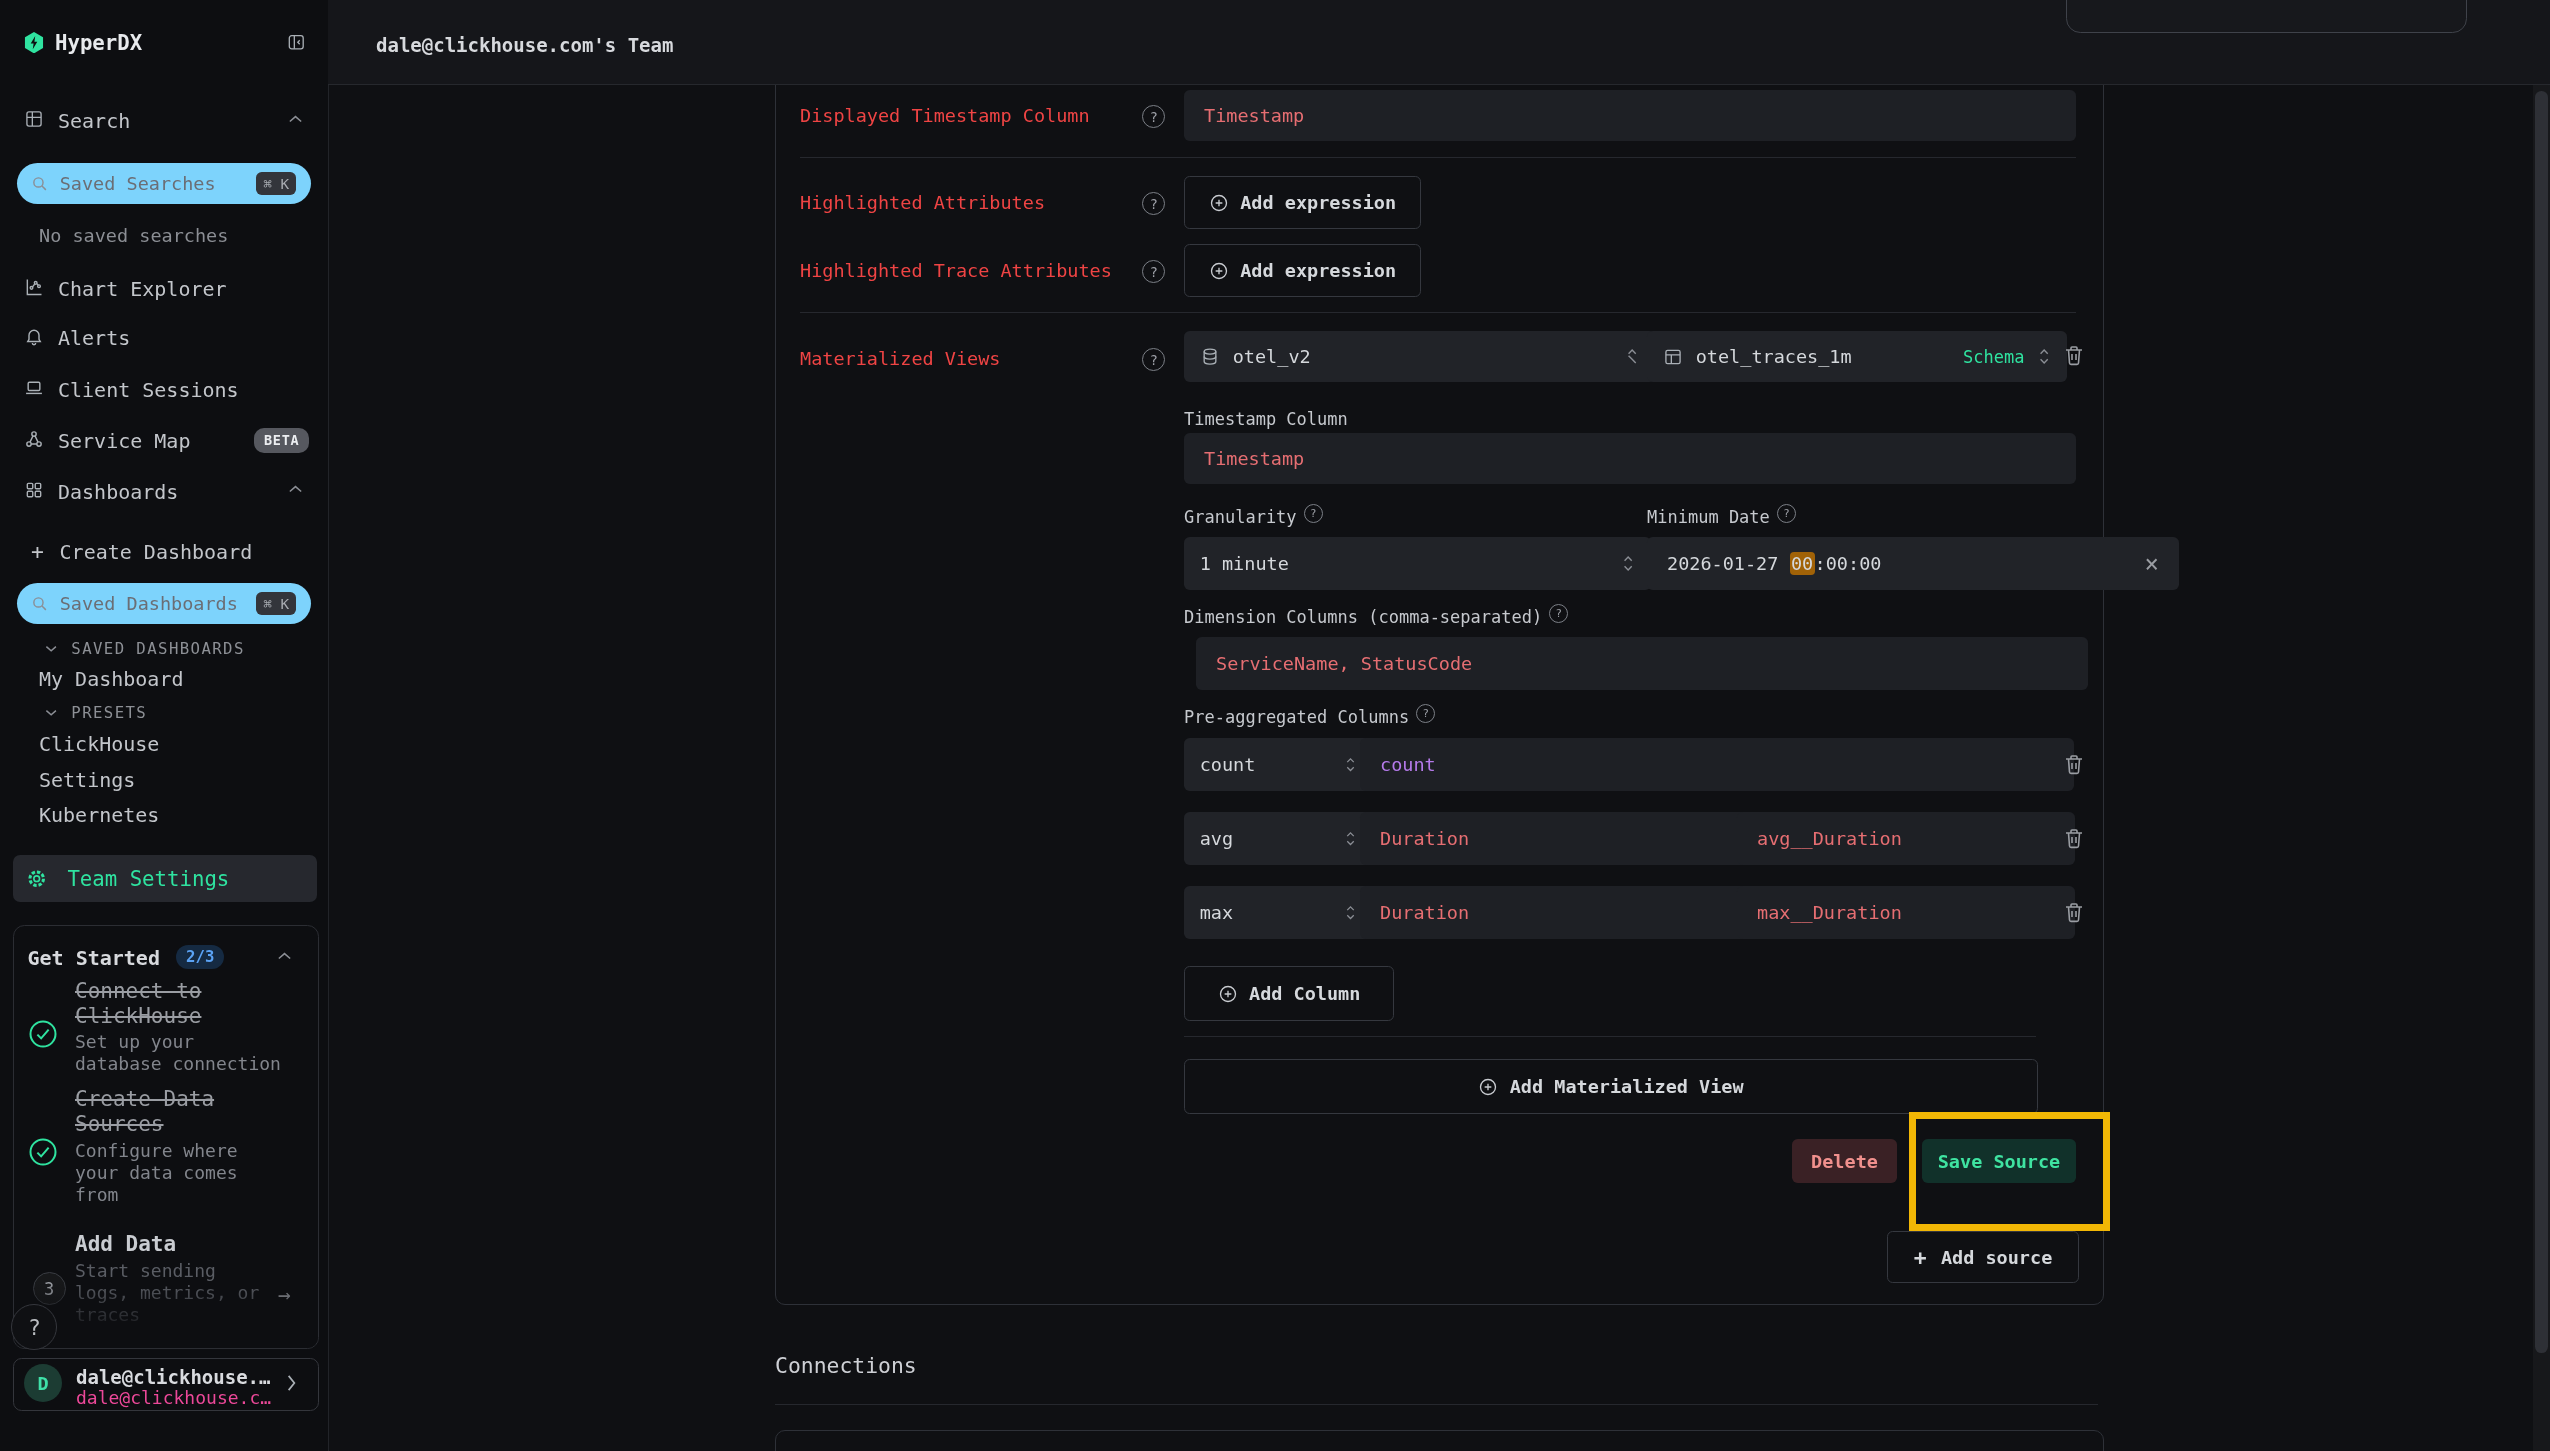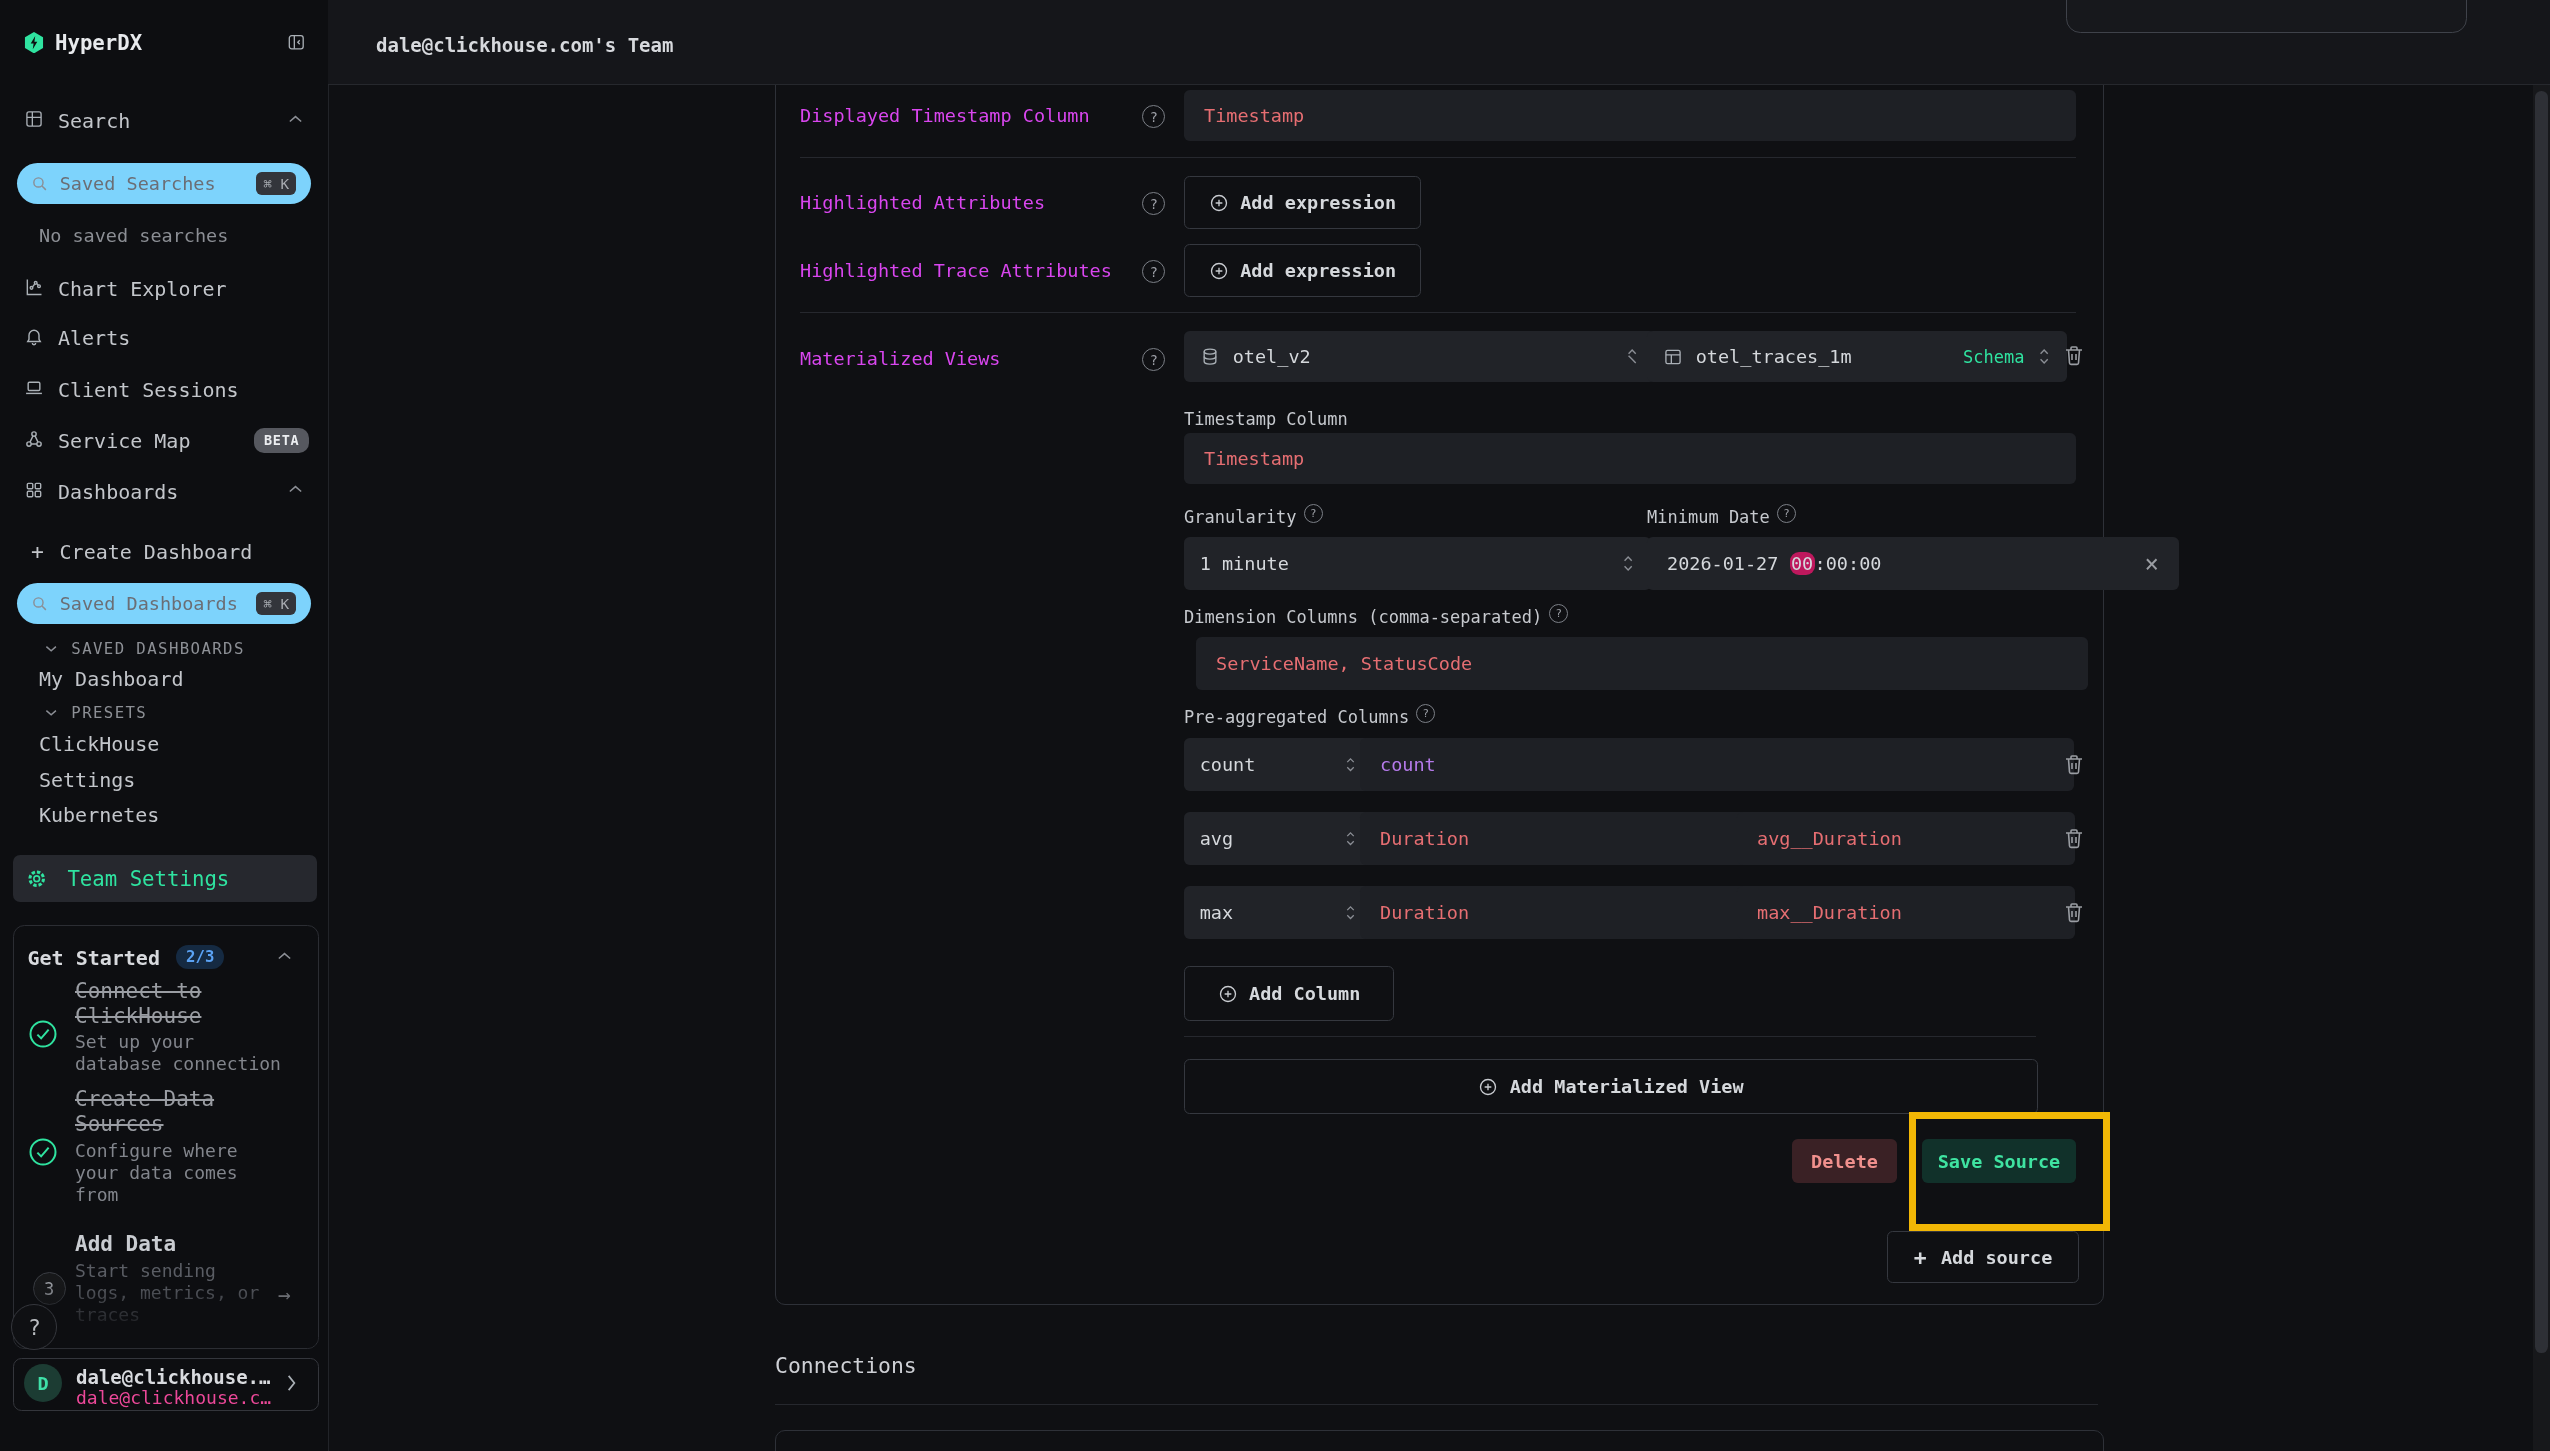--- a/index.html
+++ b/index.html
@@ -46,34 +46,34 @@
   #header{left:328px;top:0;width:2222px;height:84px;background:#15161a;border-bottom:1.4px solid #26282d;z-index:4;}
   #header .title{font-size:19px;font-weight:bold;color:#d7d9dd;white-space:nowrap;}
   #top-pill{left:2066px;top:-20px;width:399px;height:51px;border:1.4px solid #3f424a;border-radius:14.3px;background:#17181c;z-index:5;}
 
   
   #scroll-track{left:2533px;top:84px;width:17px;height:1367px;background:#17181b;}
   #scroll-thumb{left:2535px;top:91px;width:13px;height:1262px;background:#2e3036;border-radius:6.4px;}
 
   
   #card{left:775px;top:43px;width:1327px;height:1260px;border:1.4px solid #2e3138;border-radius:10px;}
-  .row-label{font-size:18.5px;color:#d946ef;white-space:nowrap;text-align:center;}
+  .row-label{font-size:18.5px;color:#ef4444;white-space:nowrap;text-align:center;}
   .sub-label{font-size:17px;color:#c6c9ce;white-space:nowrap;}
   .input{background:#1e2025;border-radius:5.7px;display:flex;align-items:center;padding:0 20px;font-size:18.5px;white-space:nowrap;}
   .select{background:#212328;border-radius:5.7px;display:flex;align-items:center;font-size:18.5px;color:#d5d8dc;padding:0 15.7px;white-space:nowrap;}
   .val-red{color:#e66e72;}
   .val-purple{color:#b57aea;}
   .btn-outline{border:1.4px solid #35383f;border-radius:5.7px;display:flex;align-items:center;justify-content:center;
                gap:11.4px;font-size:18.5px;font-weight:bold;color:#d5d8dc;background:transparent;white-space:nowrap;}
   .q-circle{width:21.4px;height:21.4px;border:1.4px solid #7b7f86;border-radius:50%;color:#9ea1a8;font-size:13.5px;
             display:flex;align-items:center;justify-content:center;flex:none;}
   .q-small{width:17px;height:17px;font-size:10.7px;border-width:1.4px;}
   .divider{background:#26282e;height:1.4px;}
   .caret-pair{margin-left:auto;}
-  .hl{background:#be185d;border-radius:9px;padding:0.7px 1.4px;}
+  .hl{background:#a16207;border-radius:4px;padding:0.7px 1.4px;}
   .schema-link{color:#2fe3a0;font-size:17px;margin-left:auto;}
   #btn-delete{left:1792px;top:1139px;width:105px;height:44px;background:#3a2125;border-radius:5.7px;
               color:#f0908d;font-weight:bold;font-size:18.5px;display:flex;align-items:center;justify-content:center;}
   #save-highlight{left:1909px;top:1112px;width:187px;height:105px;border:7.1px solid #f2b705;}
   #btn-save{left:1922px;top:1139px;width:154px;height:44px;background:#11312a;border-radius:5.7px;
             color:#3fe3a1;font-weight:bold;font-size:18.5px;display:flex;align-items:center;justify-content:center;}
   #connections-title{font-size:21.4px;color:#ced0d5;white-space:nowrap;}
   #bottom-panel{left:775px;top:1430px;width:1327px;height:57px;border:1.4px solid #2e3138;border-radius:10px 10px 0 0;}
   .icon{flex:none;}
 </style>

